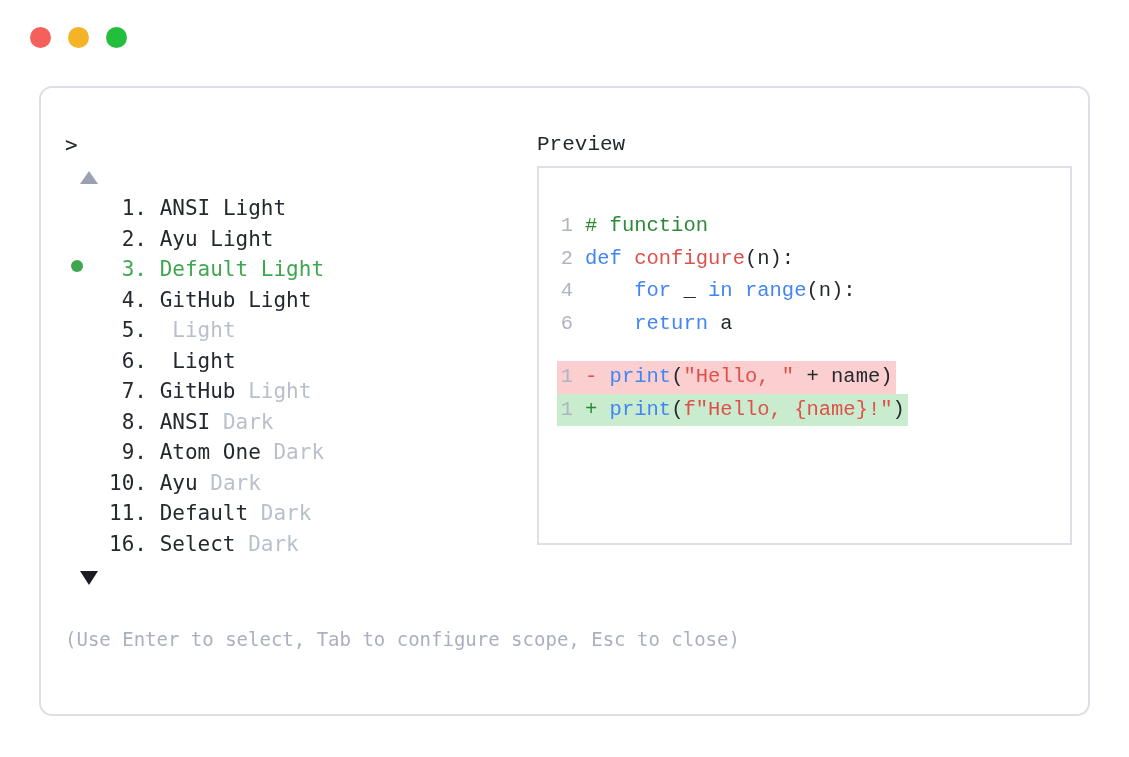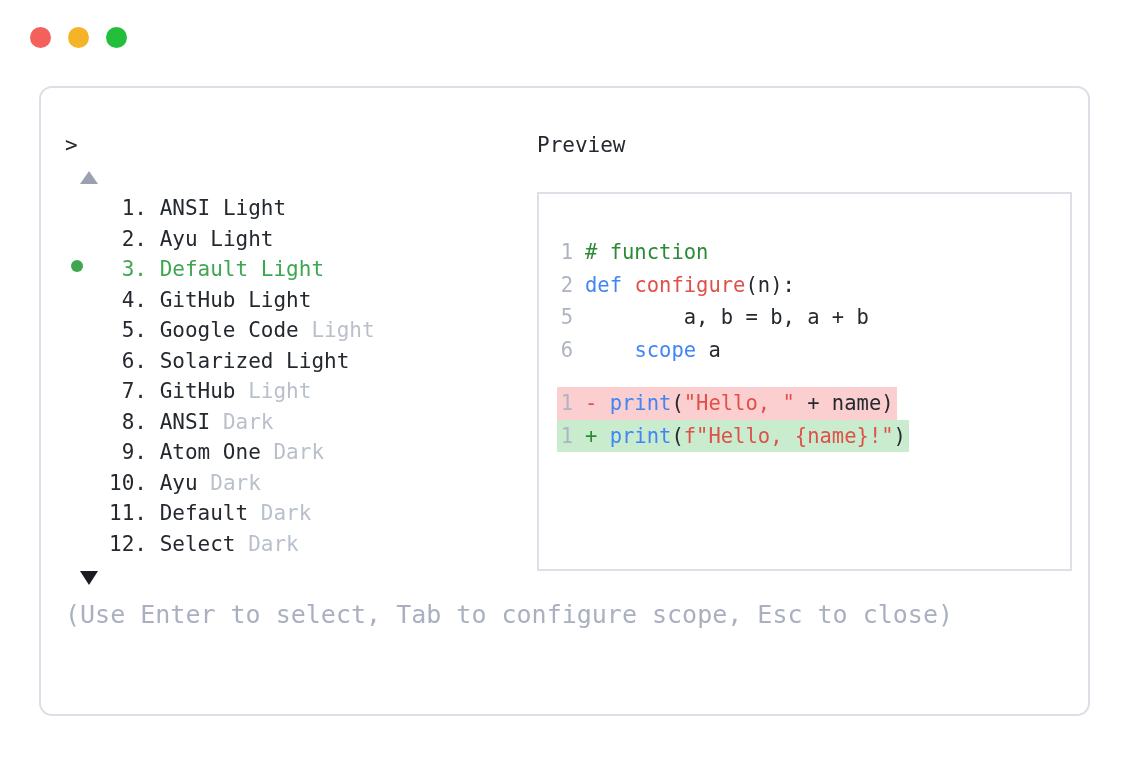--- a/index.html
+++ b/index.html
@@ -40,20 +40,21 @@
 
   .left-col {
     position: absolute;
     left: 24px; top: 42px;
     width: 470px;
   }
   .right-col {
     position: absolute;
     left: 496px; top: 42px;
     width: 429px;
+    font-family: Liberation Mono, monospace;
   }
 
   
   .prompt-row {
     display: flex;
     font-size: 21px;
     line-height: 30px;
     color: #24292f;
     letter-spacing: 0px;
     white-space: pre;
@@ -122,21 +123,21 @@
   .theme-name { }
   .theme-variant { }
   .theme-item.selected .idx,
   .theme-item.selected .idx-dot,
   .theme-item.selected .theme-name,
   .theme-item.selected .theme-variant { color: #3fa650; }
   .variant-muted { color: #b9c0cc; }
 
   
   .code-panel {
-    margin-top: 32px;
+    margin-top: 6px;
     width: 535px;
     height: 379px;
     border: 2px solid #dde0e7;
     background: #ffffff;
     padding: 42px 0 0 18px;
     overflow: hidden;
   }
   .code-line {
     font-size: 20.5px;
     line-height: 32.5px;
@@ -170,22 +171,22 @@
   .diff-del { background: #fbcfcf; }
   .diff-add { background: #c9eccf; }
   .diff-sign-del { color: #e0504a; }
   .diff-sign-add { color: #2c8a36; }
   .diff-wrap { display:block; }
 
   
   .hint {
     position: absolute;
     left: 24px;
-    top: 512px;
-    font-size: 25px;
+    top: 536px;
+    font-size: 19px;
     line-height: 30px;
     color: #aab0c0;
     white-space: pre;
   }
 </style>
 </head>
 <body>
 
 <div class="titlebar">
   <span class="dot" style="background: rgb(244, 97, 92);"></span>
@@ -202,42 +203,42 @@
         <span class="prompt-caret">&gt;</span>
       </div>
 
       <div class="scroll-arrow arrow-up"></div>
 
       <ul class="theme-list">
           <li class="theme-item"><span class="bullet-slot"></span><span class="idx">1.</span><span> </span><span class="theme-name">ANSI</span><span> </span><span class="theme-variant">Light</span></li>
           <li class="theme-item"><span class="bullet-slot"></span><span class="idx">2.</span><span> </span><span class="theme-name">Ayu</span><span> </span><span class="theme-variant">Light</span></li>
           <li class="theme-item selected"><span class="bullet-slot"><span class="bullet" style="background: rgb(63, 166, 80);"></span></span><span class="idx">3.</span><span> </span><span class="theme-name">Default</span><span> </span><span class="theme-variant">Light</span></li>
           <li class="theme-item"><span class="bullet-slot"></span><span class="idx">4.</span><span> </span><span class="theme-name">GitHub</span><span> </span><span class="theme-variant">Light</span></li>
-          <li class="theme-item"><span class="bullet-slot"></span><span class="idx">5.</span><span> </span><span class="theme-name">Google Code</span><span> </span><span class="theme-variant variant-muted">Light</span></li>
-          <li class="theme-item"><span class="bullet-slot"></span><span class="idx">6.</span><span> </span><span class="theme-name">Solarized</span><span> </span><span class="theme-variant">Light</span></li>
+          <li class="theme-item"><span class="bullet-slot"></span><span class="idx">5.</span><span> </span><span> </span><span class="theme-variant variant-muted">Light</span></li>
+          <li class="theme-item"><span class="bullet-slot"></span><span class="idx">6.</span><span> </span><span> </span><span class="theme-variant">Light</span></li>
           <li class="theme-item"><span class="bullet-slot"></span><span class="idx">7.</span><span> </span><span class="theme-name">GitHub</span><span> </span><span class="theme-variant variant-muted">Light</span></li>
           <li class="theme-item"><span class="bullet-slot"></span><span class="idx">8.</span><span> </span><span class="theme-name">ANSI</span><span> </span><span class="theme-variant variant-muted">Dark</span></li>
           <li class="theme-item"><span class="bullet-slot"></span><span class="idx">9.</span><span> </span><span class="theme-name">Atom One</span><span> </span><span class="theme-variant variant-muted">Dark</span></li>
           <li class="theme-item"><span class="bullet-slot"></span><span class="idx">10.</span><span> </span><span class="theme-name">Ayu</span><span> </span><span class="theme-variant variant-muted">Dark</span></li>
           <li class="theme-item"><span class="bullet-slot"></span><span class="idx">11.</span><span> </span><span class="theme-name">Default</span><span> </span><span class="theme-variant variant-muted">Dark</span></li>
-          <li class="theme-item"><span class="bullet-slot"></span><span class="idx">12.</span><span> </span><span class="theme-name">Select</span><span> </span><span class="theme-variant variant-muted">Dark</span></li>
+          <li class="theme-item"><span class="bullet-slot"></span><span class="idx">16.</span><span> </span><span class="theme-name">Select</span><span> </span><span class="theme-variant variant-muted">Dark</span></li>
         </ul>
 
       <div class="scroll-arrow arrow-down"></div>
     </div>
 
     <div class="right-col">
       <div class="section-label">Preview</div>
 
       <div class="code-panel">
         <div id="code-block">
             <span class="code-line"><span class="ln">1</span><span class="tok-comment"># function</span></span>
             <span class="code-line"><span class="ln">2</span><span class="tok-keyword">def </span><span class="tok-func">configure</span><span class="tok-plain">(n):</span></span>
-            <span class="code-line"><span class="ln">5</span><span class="tok-plain">        a, b = b, a + b</span></span>
-            <span class="code-line"><span class="ln">6</span><span class="tok-plain">    </span><span class="tok-keyword">scope</span><span class="tok-plain"> a</span></span>
+            <span class="code-line"><span class="ln">4</span><span class="tok-plain">    </span><span class="tok-keyword">for</span><span class="tok-plain"> _ </span><span class="tok-keyword">in</span><span class="tok-plain"> </span><span class="tok-builtin">range</span><span class="tok-plain">(n):</span></span>
+            <span class="code-line"><span class="ln">6</span><span class="tok-plain">    </span><span class="tok-keyword">return</span><span class="tok-plain"> a</span></span>
           </div>
         <div class="code-blank"></div>
         <div id="diff-block">
             <span class="diff-wrap"><span class="diff-line diff-del" style="background: rgb(251, 207, 207);"><span class="ln">1</span><span class="diff-sign-del">- </span><span class="tok-builtin">print</span><span class="tok-plain">(</span><span class="tok-string">"Hello, "</span><span class="tok-plain"> + name)</span></span></span>
             <span class="diff-wrap"><span class="diff-line diff-add" style="background: rgb(201, 236, 207);"><span class="ln">1</span><span class="diff-sign-add">+ </span><span class="tok-builtin">print</span><span class="tok-plain">(</span><span class="tok-string">f"Hello, {name}!"</span><span class="tok-plain">)</span></span></span>
           </div>
       </div>
     </div>
 
   </div>

